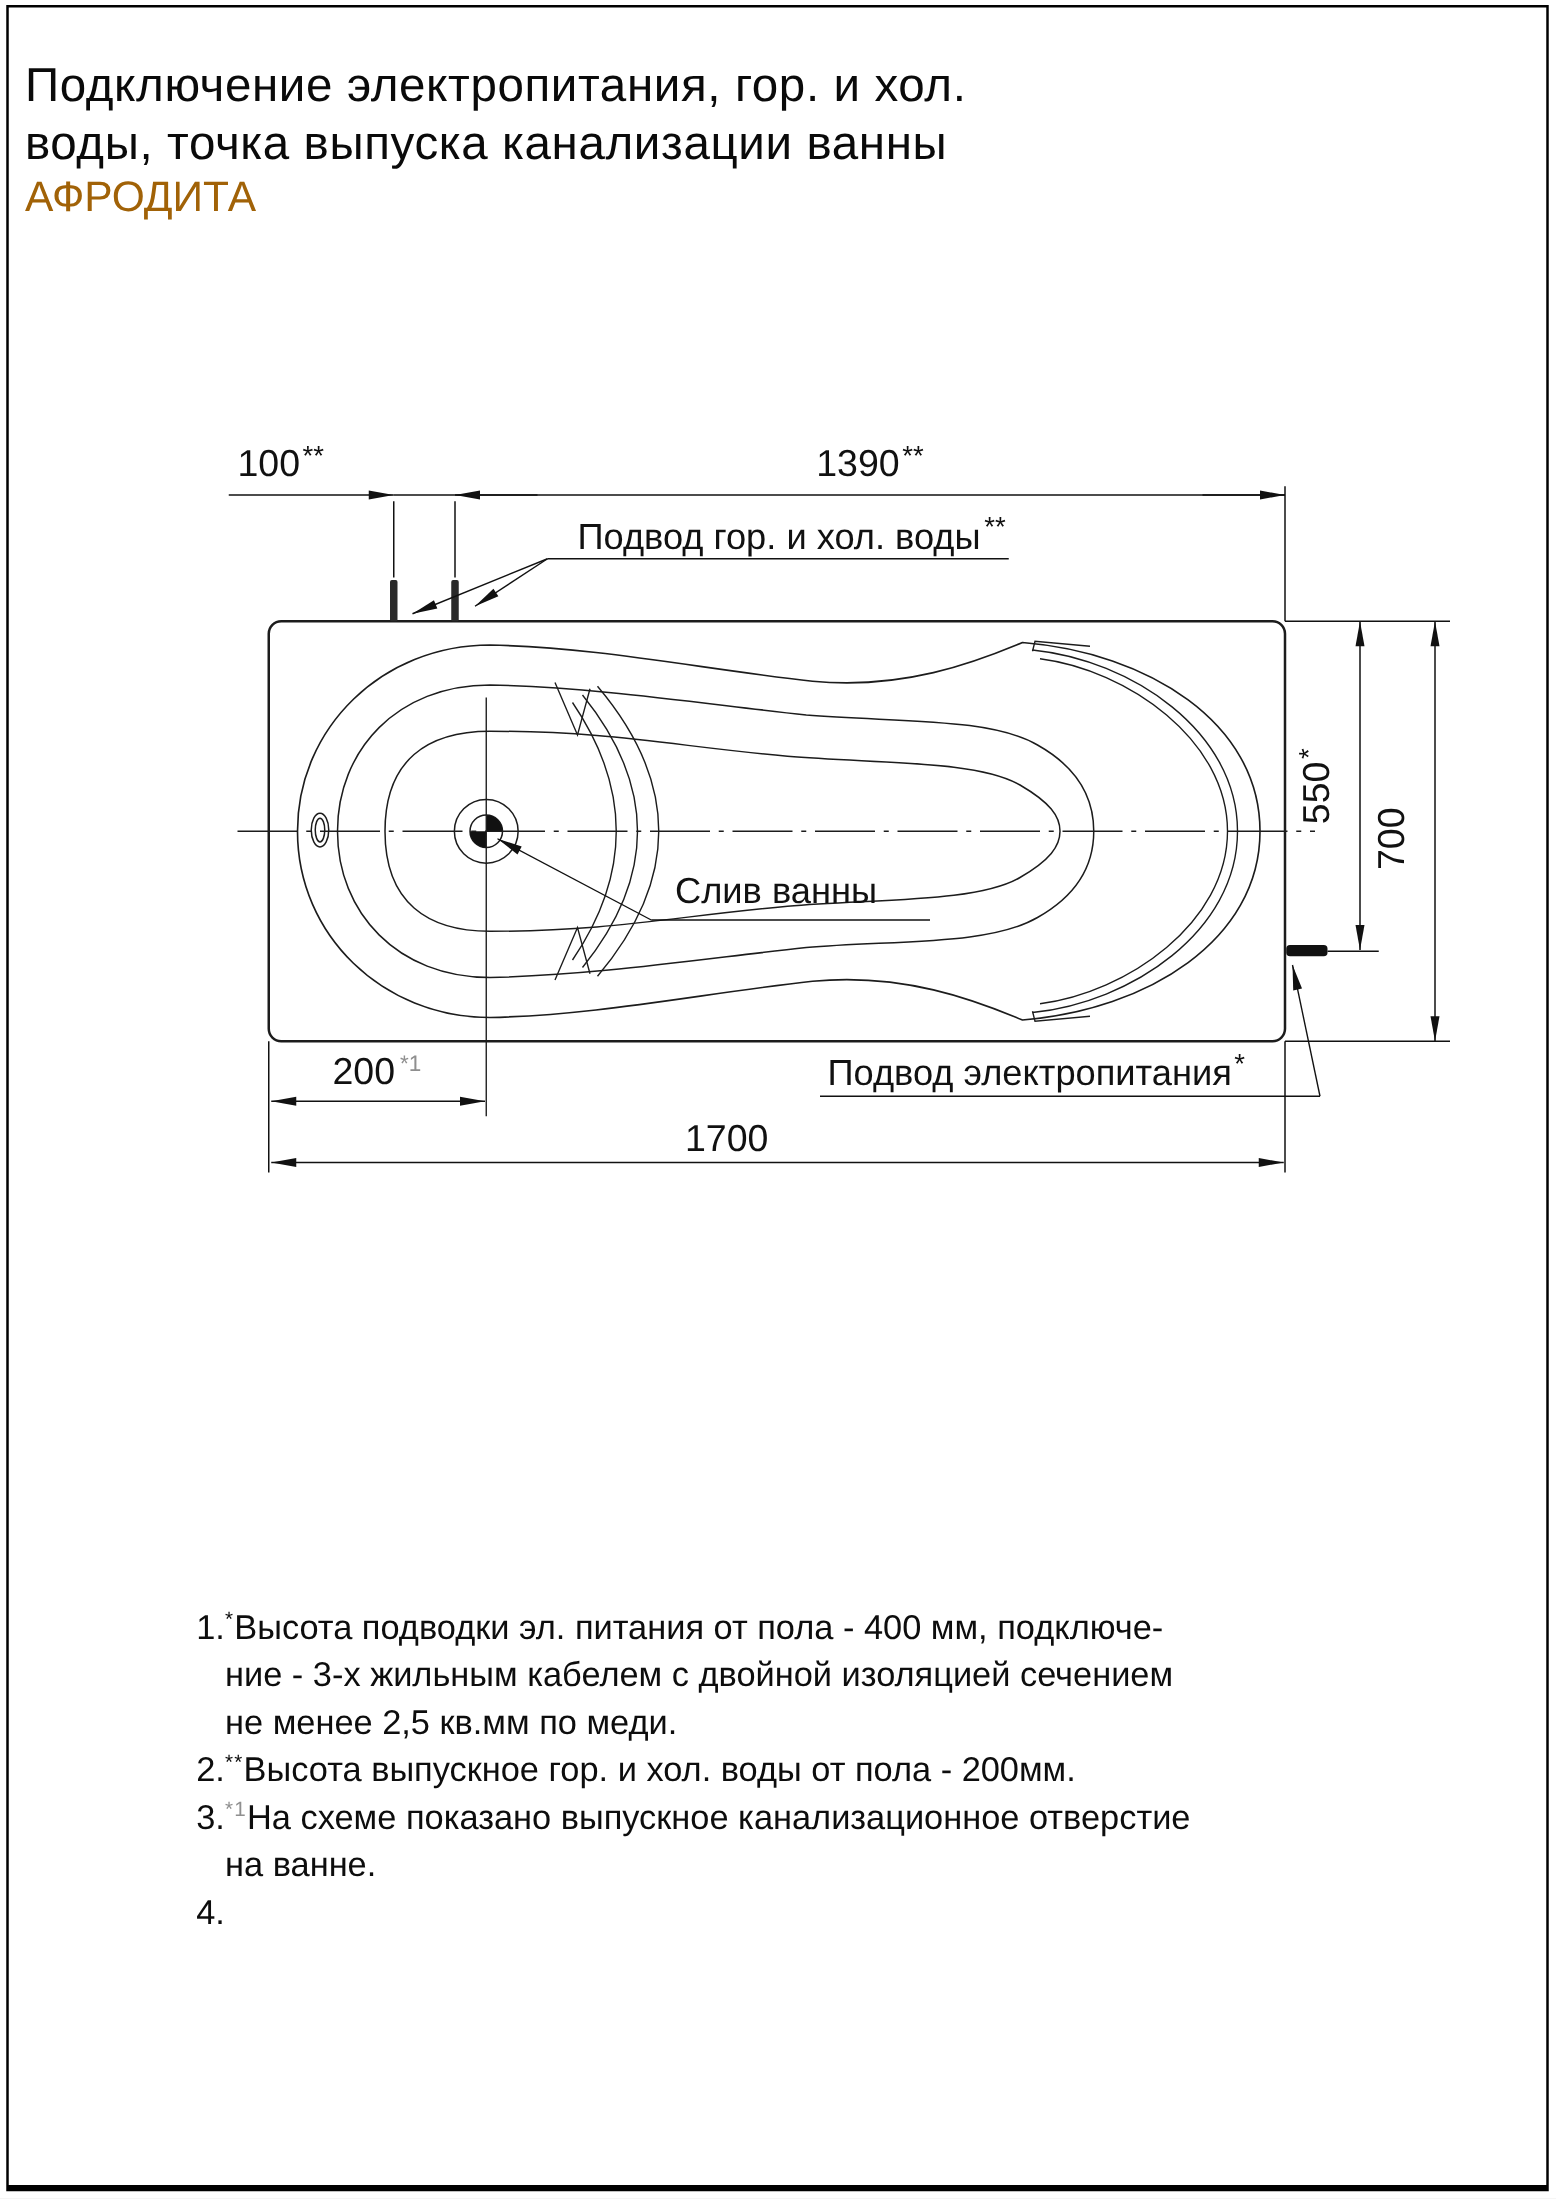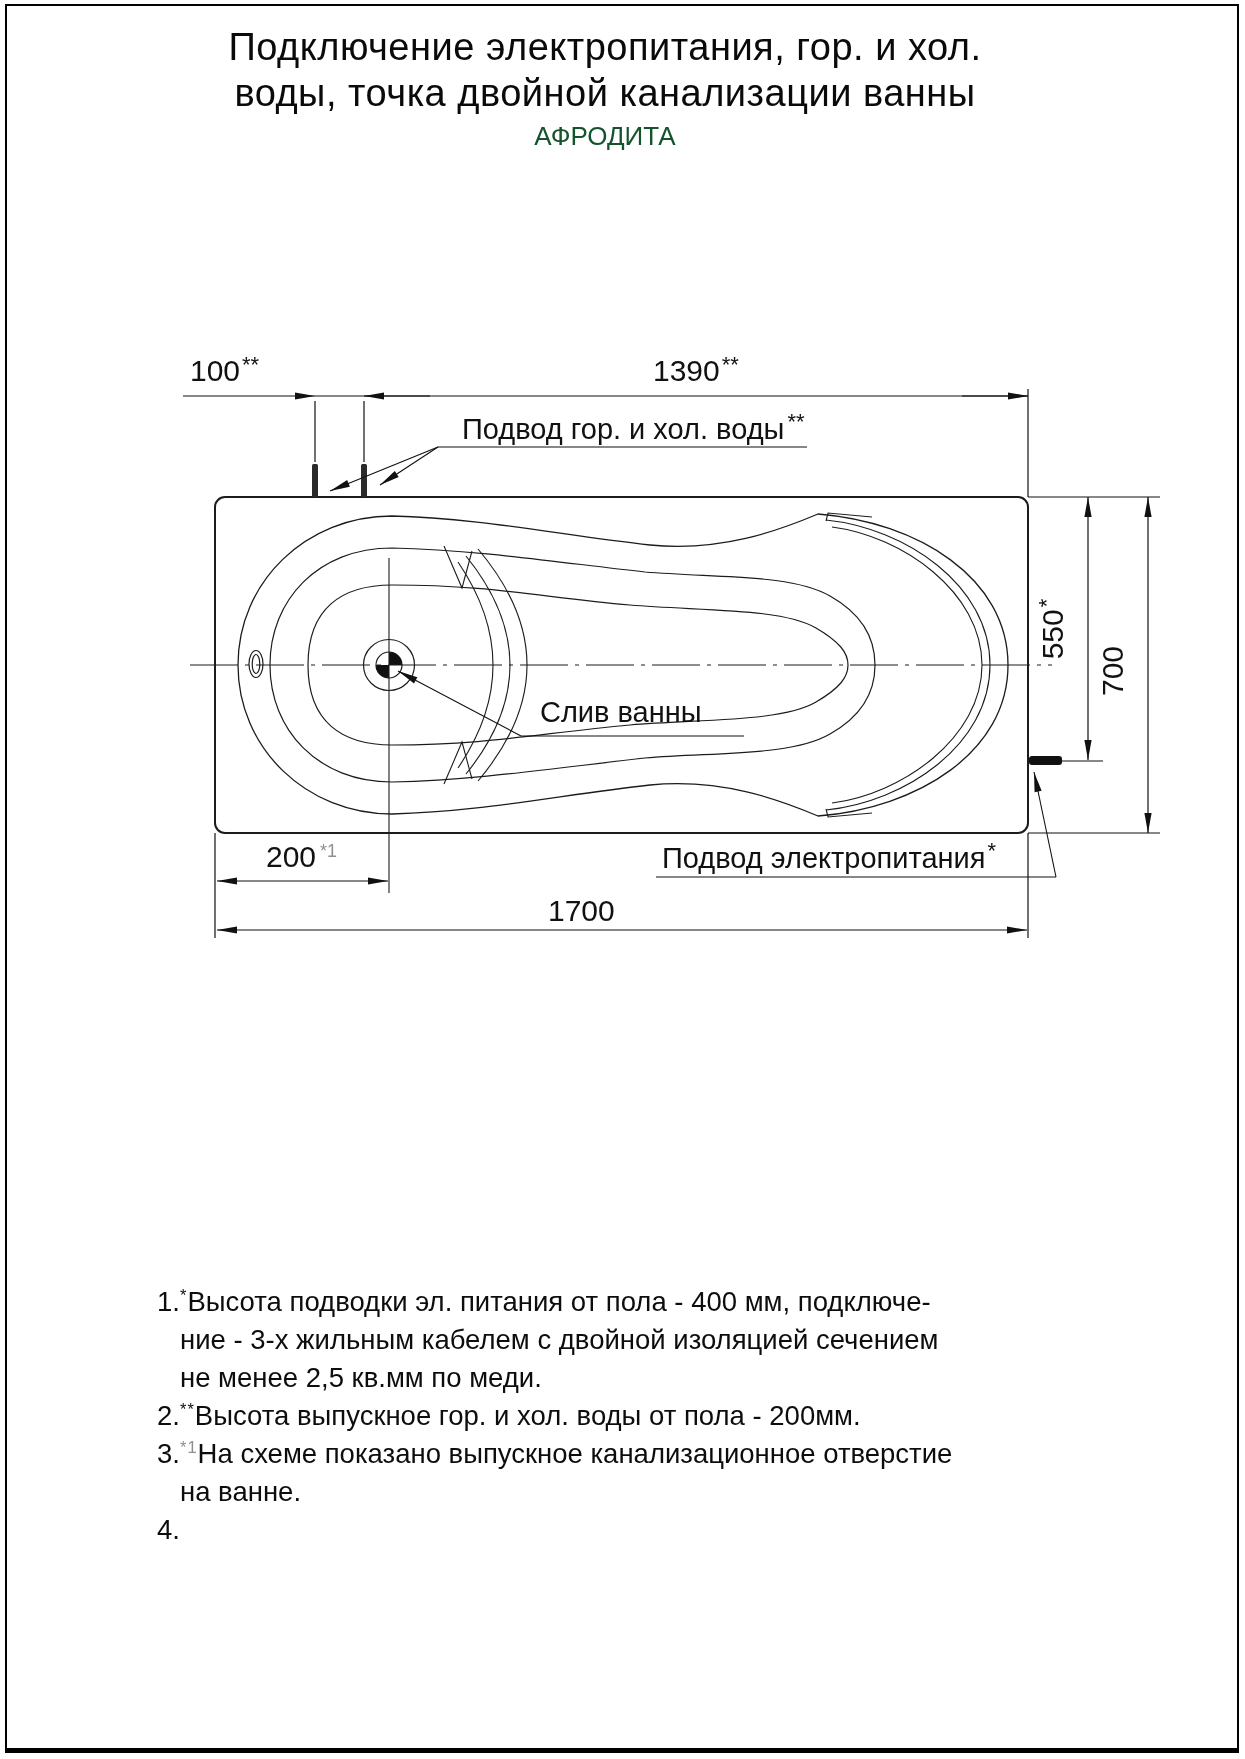--- a/index.html
+++ b/index.html
@@ -12,28 +12,29 @@
     overflow:hidden;
     margin:0 auto;
   }
   .page-border{
     position:absolute;left:5px;top:4px;right:6px;bottom:6px;
     border:2px solid #000;
     border-bottom-width:5px;
     pointer-events:none;
   }
   .title-block{
-    position:absolute;top:24px;left:0;width:1210px;
-    text-align:center;
+    position:absolute;top:46px;left:0;width:1210px;
+    text-align:left;
+    padding-left:20px;
   }
   .title-line{
     font-size:38px;line-height:46px;letter-spacing:0.5px;color:#0a0a0a;
   }
   .title-model{
-    font-size:26px;line-height:38px;margin-top:1px;color:#14532d;
+    font-size:34px;line-height:38px;margin-top:1px;color:#a16207;
   }
   .drawing-svg{position:absolute;left:0;top:0;}
   .notes{
     position:absolute;left:156px;top:1283px;width:885px;
     font-size:27.5px;line-height:38px;color:#0d0d0d;
   }
   .note{position:relative;padding-left:24px;}
   .note-num{position:absolute;left:1px;top:0;}
   .note-body{white-space:pre-line;}
   .note-sup{font-size:0.6em;vertical-align:super;line-height:0;letter-spacing:1px;}
@@ -41,21 +42,21 @@
   svg text{font-family:"Liberation Sans", sans-serif;fill:#111;}
 </style>
 </head>
 <body>
 
 <div class="page">
   <div class="page-border"></div>
 
   <div class="title-block">
     <div class="title-line">Подключение электропитания, гор. и хол.</div>
-    <div class="title-line">воды, точка двойной канализации ванны</div>
+    <div class="title-line">воды, точка выпуска канализации ванны</div>
     <div class="title-model">АФРОДИТА</div>
   </div>
 
   <svg class="drawing-svg" width="1245" height="1759" viewBox="0 0 1245 1759">
     <defs>
       <marker id="ah" markerUnits="userSpaceOnUse" markerWidth="22" markerHeight="10" refX="21" refY="5" orient="auto-start-reverse">
         <path d="M21,5 L1,1.4 L1,8.6 Z" fill="#111"></path>
       </marker>
     </defs>
 

